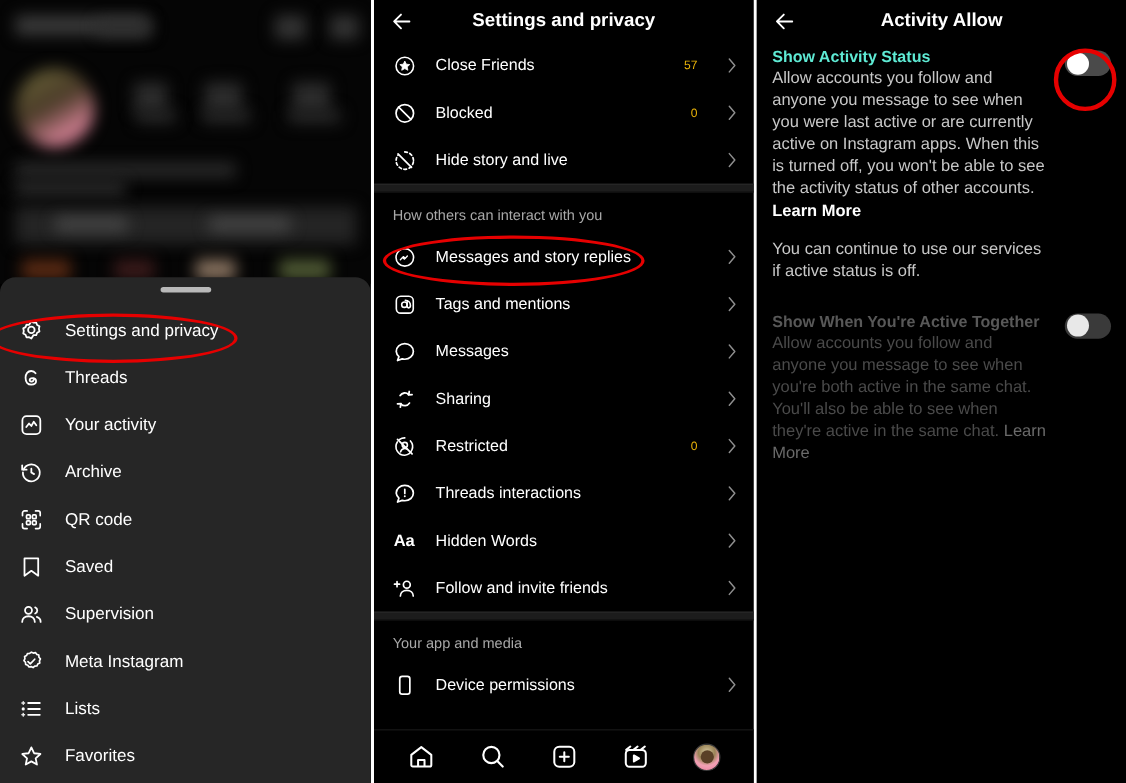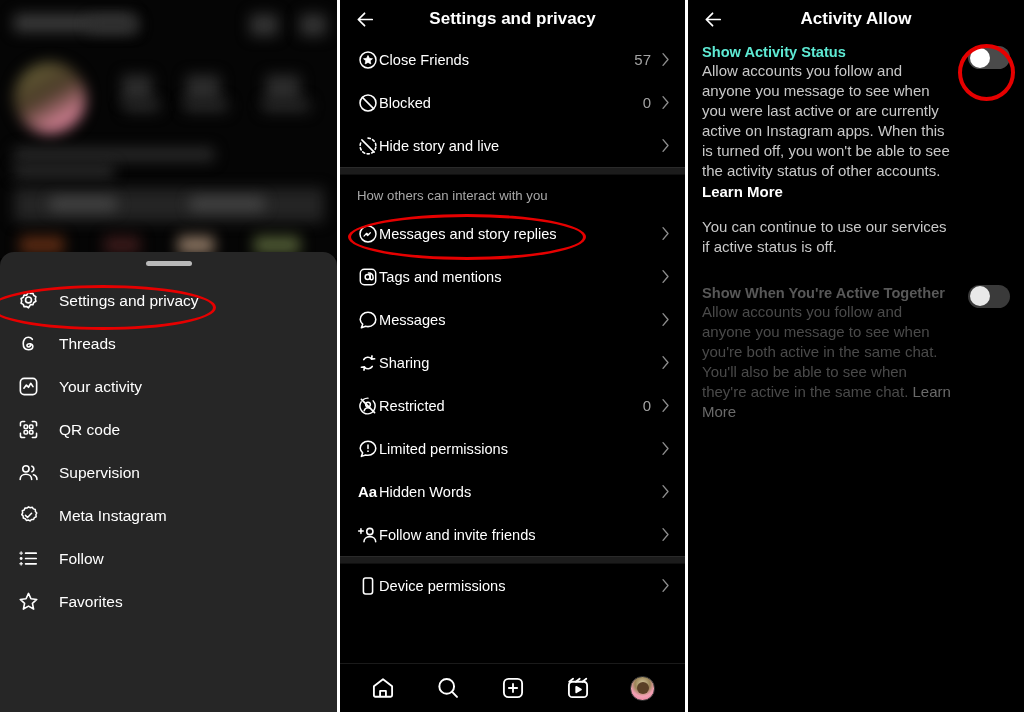--- a/index.html
+++ b/index.html
@@ -41,27 +41,27 @@
 
   
   .divider-v { flex: 0 0 3px; background: #fff; height: 712px; }
   .panel2 { position: relative; width: 345px; height: 712px; background: #000; flex: 0 0 345px; display:flex; flex-direction:column; }
   .hdr { display: flex; align-items: center; height: 38px; padding: 0 12px; flex:0 0 38px; }
   .hdr .back { width: 26px; height: 26px; display:flex; align-items:center; justify-content:center; }
   .hdr .back svg { width: 23px; height: 23px; }
   .hdr .title { flex: 1; text-align: center; color: #fff; font-size: 17px; font-weight: bold; margin-right: 26px; }
 
   .s-item {
-    display: flex; align-items: center; 
+    display: flex; align-items: center; gap: 17px;
     height: 43px; padding: 0 14px 0 16px; color: #fff; font-size: 14.6px;
   }
   .s-item .ico { width: 23px; height: 23px; flex: 0 0 23px; display:flex; align-items:center; justify-content:center; }
   .s-item .ico svg { width: 22px; height: 22px; display: block; }
   .s-item .lbl { flex: 1; }
-  .s-item .cnt { color: #a3a3a3; font-size: 15px; margin-right: 10px; }
+  .s-item .cnt { color: #eab308; font-size: 11px; margin-right: 10px; }
   .s-item .chev { color: #8e8e8e; font-size: 16px; width: 10px; text-align:right; }
   .s-item .chev svg { width:9px; height:15px; display:block; }
 
   .sec-gap { height: 8px; background: #1c1c1c; border-top: 1px solid #2a2a2a; border-bottom: 1px solid #101010; }
   .sec-hd { color: #a8a8a8; font-size: 13.2px; padding: 13px 0 9px 17px; }
 
   .tabbar {
     margin-top: auto; height: 49px; border-top: 1px solid #1a1a1a;
     display: flex; align-items: center; justify-content: space-around; padding: 0 10px;
     background: #000;
@@ -158,34 +158,52 @@
         <div class="m-item">
           <span class="ico">
               <svg viewBox="0 0 24 24" fill="none" stroke="#fff" stroke-width="1.7">
                 <rect x="3.5" y="3.5" width="17" height="17" rx="4"></rect>
                 <path d="M7.2 13.8l2.6-3.3 2.2 2.3 2.3-4.1 2.4 3.4" stroke-linecap="round" stroke-linejoin="round"></path>
               </svg>
             </span>
           <span>Your activity</span>
         </div>
 
+        <div class="m-item">
+          <span class="ico">
+              <svg viewBox="0 0 24 24" fill="none" stroke="#fff" stroke-width="1.7">
+                <path d="M4.6 9.3A8 8 0 1 1 4 12" stroke-linecap="round"></path>
+                <path d="M3.3 5.2v4.2h4.2" stroke-linecap="round" stroke-linejoin="round"></path>
+                <path d="M12 8.4V12l2.6 1.6" stroke-linecap="round"></path>
+              </svg>
+            </span>
+          <span>Archive</span>
+        </div>
 
         <div class="m-item">
           <span class="ico">
               <svg viewBox="0 0 24 24" fill="none" stroke="#fff" stroke-width="1.6">
                 <path d="M3.6 8V5.6a2 2 0 0 1 2-2H8M16 3.6h2.4a2 2 0 0 1 2 2V8M20.4 16v2.4a2 2 0 0 1-2 2H16M8 20.4H5.6a2 2 0 0 1-2-2V16" stroke-linecap="round"></path>
                 <rect x="7.4" y="7.4" width="3.6" height="3.6" rx="1"></rect>
                 <rect x="13" y="7.4" width="3.6" height="3.6" rx="1"></rect>
                 <rect x="7.4" y="13" width="3.6" height="3.6" rx="1"></rect>
                 <rect x="13" y="13" width="3.6" height="3.6" rx="1"></rect>
               </svg>
             </span>
           <span>QR code</span>
         </div>
 
+        <div class="m-item">
+          <span class="ico">
+              <svg viewBox="0 0 24 24" fill="none" stroke="#fff" stroke-width="1.7">
+                <path d="M5.5 3.8h13v16.4L12 15.6l-6.5 4.6z" stroke-linejoin="round"></path>
+              </svg>
+            </span>
+          <span>Saved</span>
+        </div>
 
         <div class="m-item">
           <span class="ico">
               <svg viewBox="0 0 24 24" fill="none" stroke="#fff" stroke-width="1.7">
                 <circle cx="9.3" cy="8.2" r="3.3"></circle>
                 <path d="M3.3 19.2c0-3.3 2.7-5.4 6-5.4s6 2.1 6 5.4" stroke-linecap="round"></path>
                 <path d="M15.6 5.4a3.1 3.1 0 0 1 0 5.8M17.2 14.4c2.2.7 3.6 2.4 3.6 4.8" stroke-linecap="round"></path>
               </svg>
             </span>
           <span>Supervision</span>
@@ -203,21 +221,21 @@
 
         <div class="m-item">
           <span class="ico">
               <svg viewBox="0 0 24 24" fill="none" stroke="#fff" stroke-width="1.8">
                 <path d="M9 6.4h11M9 12h11M9 17.6h11" stroke-linecap="round"></path>
                 <path d="M4.3 4.6l.5 1.3 1.3.5-1.3.5-.5 1.3-.5-1.3-1.3-.5 1.3-.5z" fill="#fff" stroke-width="0.6"></path>
                 <circle cx="4.3" cy="12" r="1.5" fill="#fff" stroke="none"></circle>
                 <path d="M4.3 15.7l.5 1.3 1.3.5-1.3.5-.5 1.3-.5-1.3-1.3-.5 1.3-.5z" fill="#fff" stroke-width="0.6"></path>
               </svg>
             </span>
-          <span>Follow</span>
+          <span>Lists</span>
         </div>
 
         <div class="m-item">
           <span class="ico">
               <svg viewBox="0 0 24 24" fill="none" stroke="#fff" stroke-width="1.7">
                 <path d="M12 3.6l2.55 5.55 6.05.7-4.5 4.1 1.22 5.95L12 16.85 6.68 19.9l1.22-5.95-4.5-4.1 6.05-.7z" stroke-linejoin="round"></path>
               </svg>
             </span>
           <span>Favorites</span>
         </div>
@@ -374,21 +392,21 @@
     </div>
 
     <div class="s-item">
       <span class="ico">
           <svg viewBox="0 0 24 24" fill="none" stroke="#fff" stroke-width="1.7">
             <path d="M12 3.6c4.7 0 8.5 3.4 8.5 7.6 0 4.2-3.8 7.6-8.5 7.6-.9 0-1.8-.12-2.6-.35l-4.6 1.6 1.4-3.9A7.3 7.3 0 0 1 3.5 11.2c0-4.2 3.8-7.6 8.5-7.6z" stroke-linejoin="round"></path>
             <path d="M12 7.6v3.9" stroke-linecap="round"></path>
             <circle cx="12" cy="14.4" r="0.95" fill="#fff" stroke="none"></circle>
           </svg>
         </span>
-      <span class="lbl">Limited permissions</span>
+      <span class="lbl">Threads interactions</span>
       <span class="chev">
           <svg viewBox="0 0 10 18" fill="none" stroke="#8e8e8e" stroke-width="1.6">
             <path d="M2 2l6 7-6 7" stroke-linecap="round" stroke-linejoin="round"></path>
           </svg>
         </span>
     </div>
 
     <div class="s-item">
       <span class="ico" style="color:#fff;font-size:15px;font-weight:bold;">Aa</span>
       <span class="lbl">Hidden Words</span>
@@ -409,20 +427,21 @@
         </span>
       <span class="lbl">Follow and invite friends</span>
       <span class="chev">
           <svg viewBox="0 0 10 18" fill="none" stroke="#8e8e8e" stroke-width="1.6">
             <path d="M2 2l6 7-6 7" stroke-linecap="round" stroke-linejoin="round"></path>
           </svg>
         </span>
     </div>
 
     <div class="sec-gap"></div>
+    <div class="sec-hd">Your app and media</div>
 
     <div class="s-item">
       <span class="ico">
           <svg viewBox="0 0 24 24" fill="none" stroke="#fff" stroke-width="1.7">
             <rect x="7" y="3.2" width="10" height="17.6" rx="2.4"></rect>
           </svg>
         </span>
       <span class="lbl">Device permissions</span>
       <span class="chev">
           <svg viewBox="0 0 10 18" fill="none" stroke="#8e8e8e" stroke-width="1.6">

